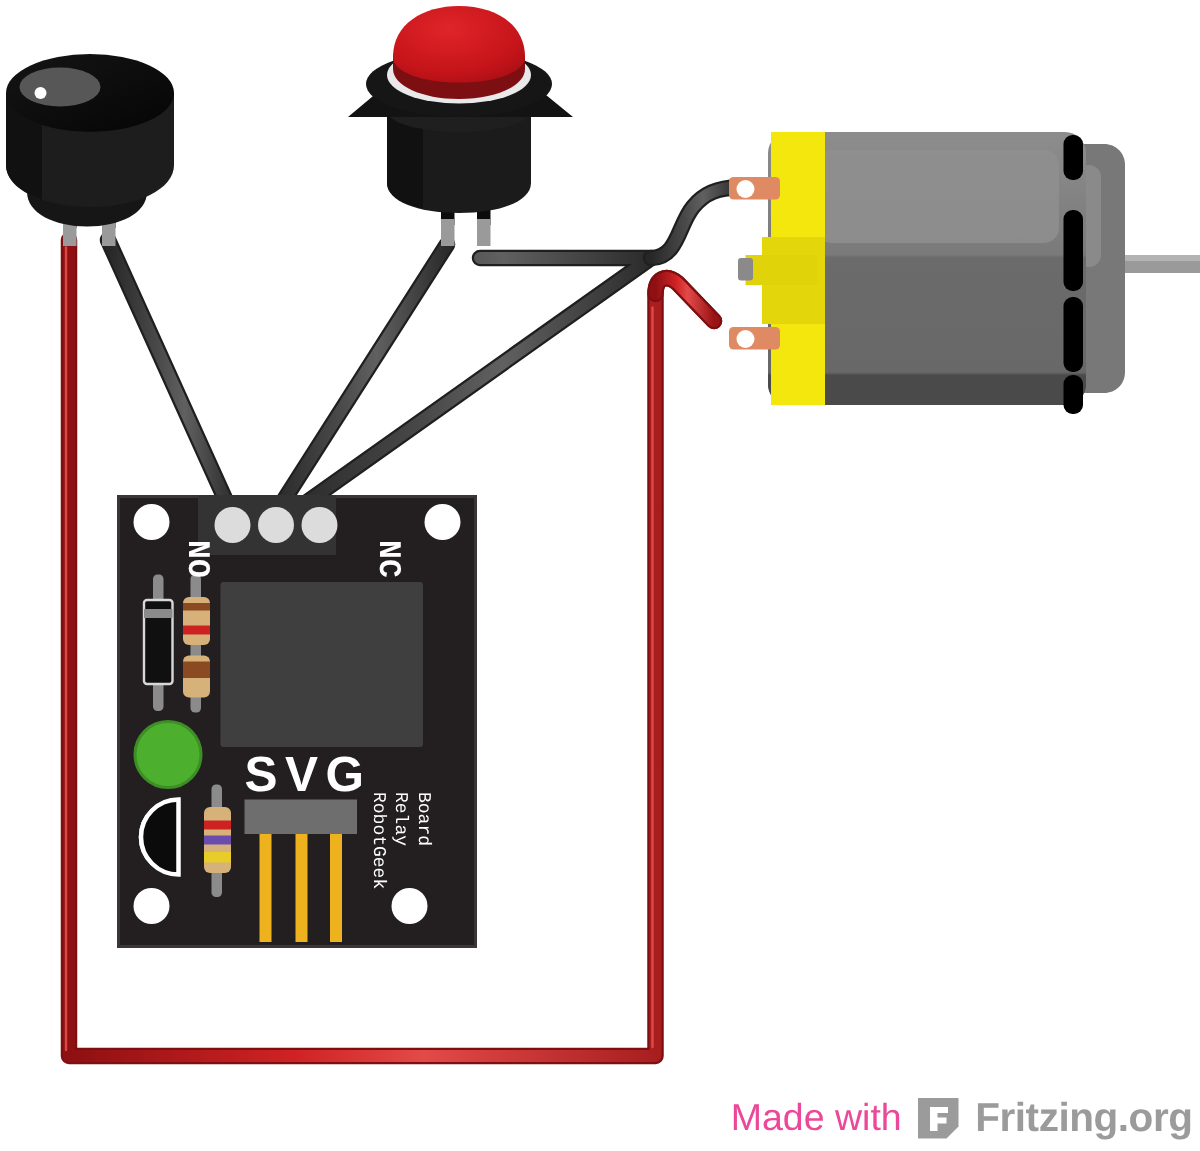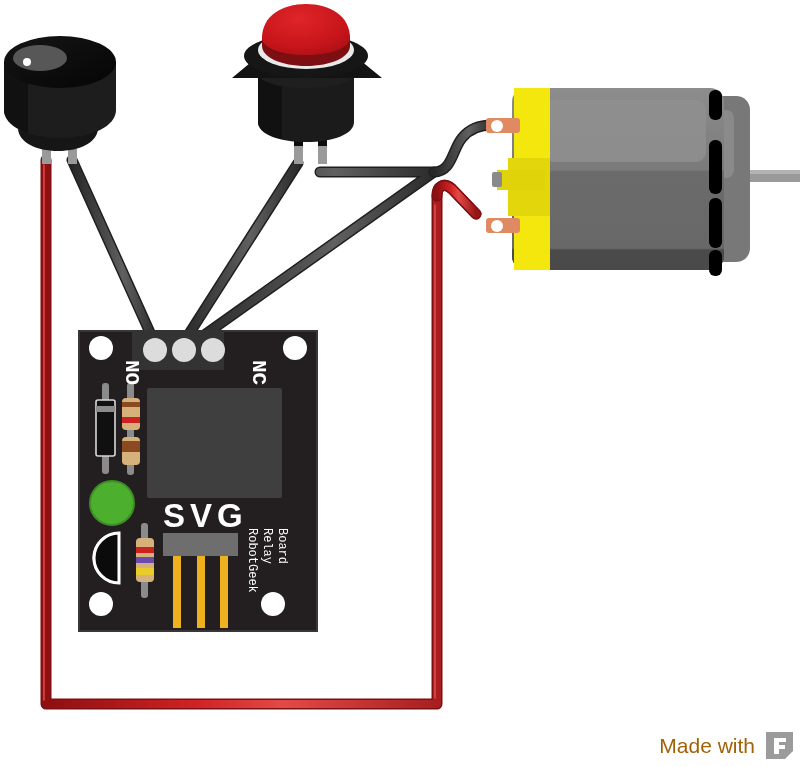--- a/index.html
+++ b/index.html
@@ -32,22 +32,22 @@
     top: 726px;
     width: 340px;
     height: 38px;
     display: flex;
     align-items: center;
     justify-content: flex-end;
     gap: 9px;
   }
   .footer-made {
     font-family: "Liberation Sans", sans-serif;
-    font-size: 21px;
-    color: #a16207;
+    font-size: 25px;
+    color: #ec4899;
     letter-spacing: 0px;
     line-height: 1;
   }
   .footer-logo {
     width: 31px;
     height: 31px;
     position: relative;
     flex: 0 0 auto;
   }
   .footer-brand {
@@ -267,15 +267,16 @@
   </svg>
 
   <div class="footer">
     <span class="footer-made">Made with</span>
     <span class="footer-logo">
       <svg viewBox="0 0 31 31" width="31" height="31">
         <path d="M 2,2 L 29,2 L 29,21 L 21,29 L 2,29 Z" fill="#9b9b9b"></path>
         <path d="M 10,8 L 22,8 L 22,12 L 15,12 L 15,15 L 21,15 L 21,19 L 15,19 L 15,24 L 10,24 Z" fill="#ffffff"></path>
       </svg>
     </span>
+    <span class="footer-brand">Fritzing.org</span>
   </div>
 
 </div>
 
 </body></html>

